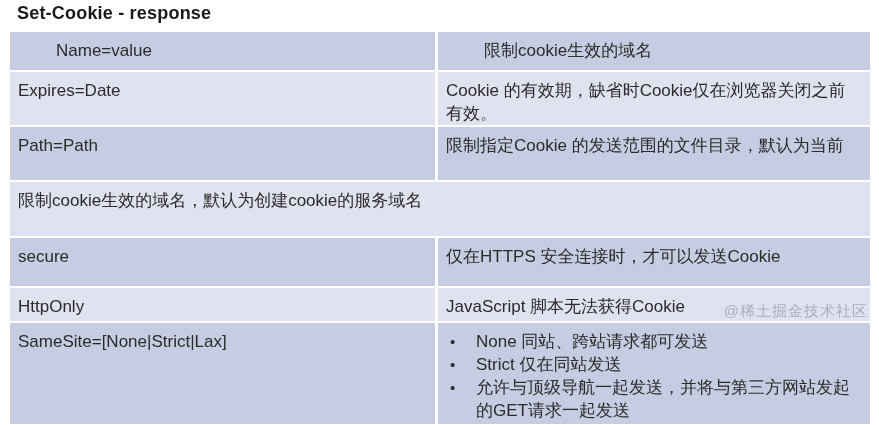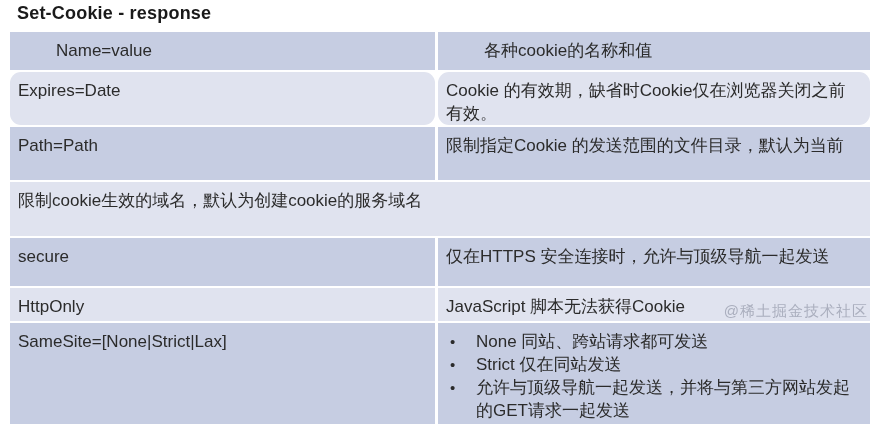--- a/index.html
+++ b/index.html
@@ -50,21 +50,21 @@
     flex: 0 0 425px;
   }
   .cell.desc {
     flex: 1 1 auto;
   }
   
   .t-row:nth-child(odd)  .cell { background: #c6cde2; }
   .t-row:nth-child(even) .cell { background: #e0e3ef; }
   
   .t-row:nth-child(1) .cell { min-height: 38px; padding-left: 46px; }
-  .t-row:nth-child(2) .cell { min-height: 53px; border-radius: 11px; }
+  .t-row:nth-child(2) .cell { min-height: 53px; }
   .t-row:nth-child(3) .cell { min-height: 53px; }
   .t-row:nth-child(4) .cell { min-height: 54px; }
   .t-row:nth-child(5) .cell { min-height: 48px; }
   .t-row:nth-child(6) .cell { min-height: 33px; }
   .t-row:nth-child(7) .cell { min-height: 101px; }
 
   ul.bullets {
     list-style: none;
     margin: 0;
     padding: 0;
@@ -95,40 +95,40 @@
 <body>
 
 <div class="slide">
 
   <div class="slide-title">Set-Cookie - response</div>
 
   <div class="cookie-table">
 
     <div class="t-row">
       <div class="cell key">Name=value</div>
-      <div class="cell desc">各种cookie的名称和值</div>
+      <div class="cell desc">限制cookie生效的域名</div>
     </div>
 
     <div class="t-row">
       <div class="cell key">Expires=Date</div>
       <div class="cell desc">Cookie 的有效期，缺省时Cookie仅在浏览器关闭之前有效。</div>
     </div>
 
     <div class="t-row">
       <div class="cell key">Path=Path</div>
       <div class="cell desc">限制指定Cookie 的发送范围的文件目录，默认为当前</div>
     </div>
 
     <div class="t-row">
       <div class="cell desc">限制cookie生效的域名，默认为创建cookie的服务域名</div>
     </div>
 
     <div class="t-row">
       <div class="cell key">secure</div>
-      <div class="cell desc">仅在HTTPS 安全连接时，允许与顶级导航一起发送</div>
+      <div class="cell desc">仅在HTTPS 安全连接时，才可以发送Cookie</div>
     </div>
 
     <div class="t-row">
       <div class="cell key">HttpOnly</div>
       <div class="cell desc">JavaScript 脚本无法获得Cookie</div>
     </div>
 
     <div class="t-row">
       <div class="cell key">SameSite=[None|Strict|Lax]</div>
       <div class="cell desc">

